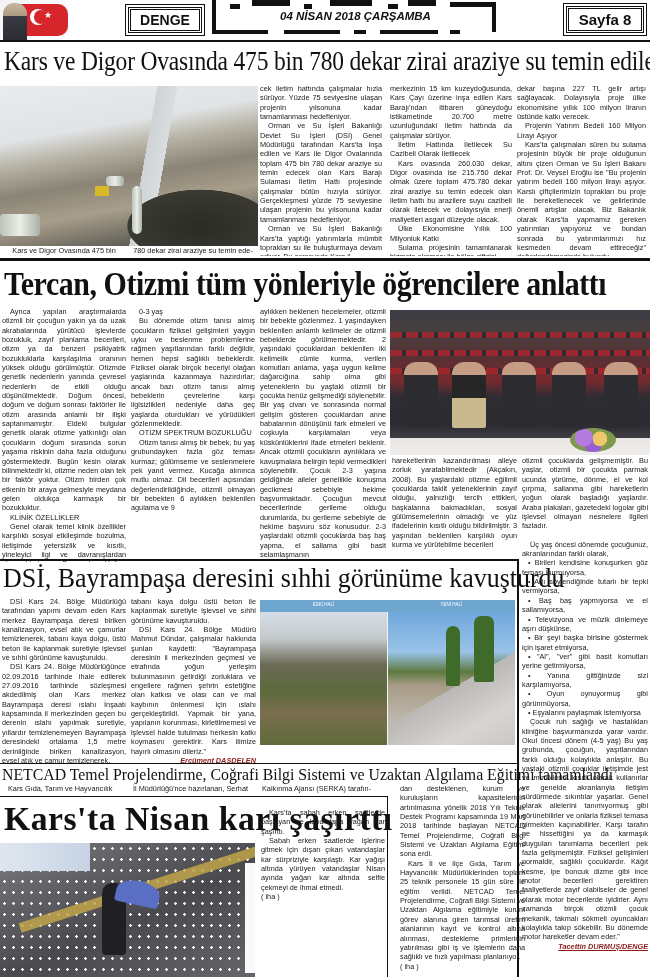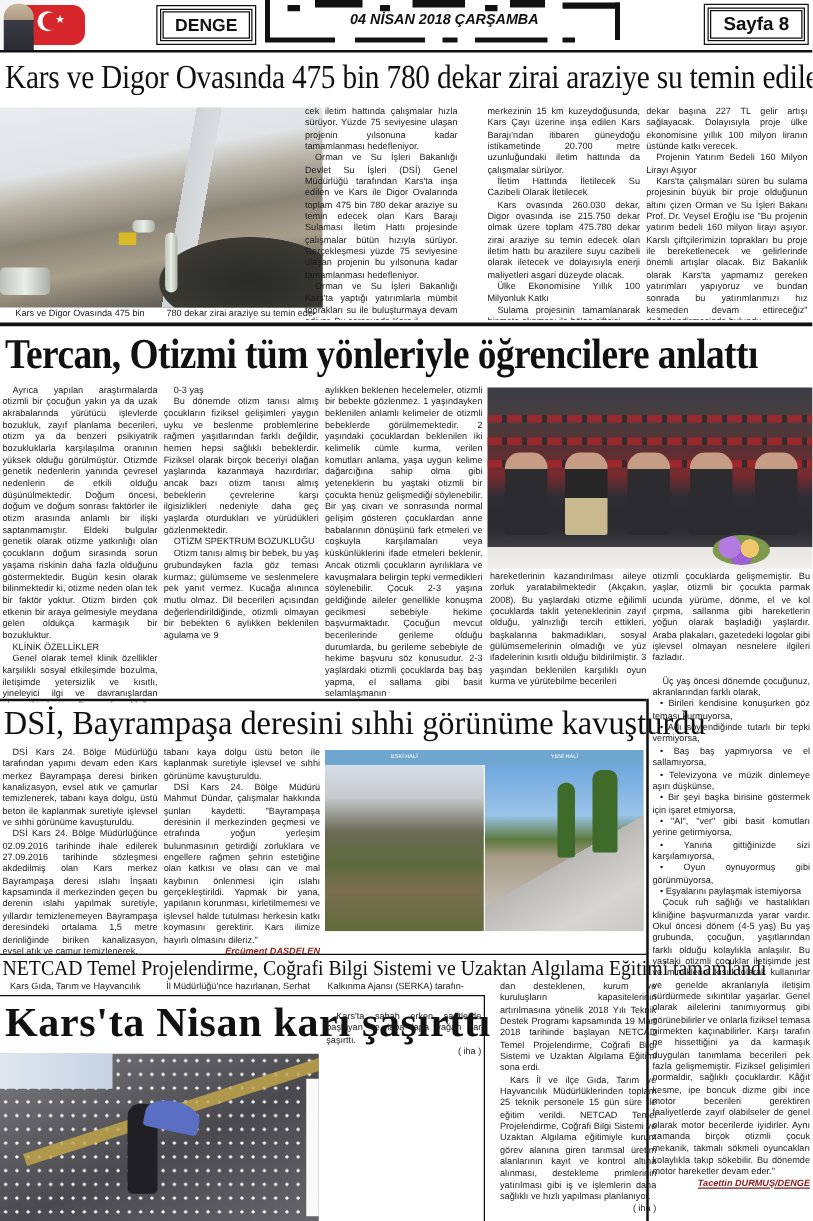--- a/index.html
+++ b/index.html
@@ -3,21 +3,21 @@
 <meta charset="utf-8">
 <style>
   * { box-sizing: border-box; margin: 0; padding: 0; }
   html, body { width: 650px; height: 977px; background: #fff; overflow: hidden; }
   body { position: relative; font-family: "Liberation Sans", sans-serif; color: #111; }
   .abs { position: absolute; }
   .col { font-family: "Liberation Sans", sans-serif; font-size: 7.3px; line-height: 9.35px; text-align: justify; color: #1a1a1a; overflow: hidden; }
   .col p { text-indent: 8px; }
   .col p.bullet { text-indent: 6px; }
   .col .sig { text-align: right; font-weight: bold; font-style: italic; text-decoration: underline; color: #8b1a1a; text-indent: 0; }
-  .col .src { text-align: right; text-indent: 0; }
+  .col .src { text-indent: 0; }
   .rule { position: absolute; background: #111; }
 
   
   .flag-box { left: 0; top: 0; width: 68px; height: 40px; background: linear-gradient(135deg,#f3f3f3 0%,#fff 100%); overflow: hidden; }
   .flag { position: absolute; left: 18px; top: 4px; width: 50px; height: 32px; background: #d7262b; border-radius: 2px 10px 10px 2px; }
   .crescent { position: absolute; left: 30px; top: 9px; width: 16px; height: 16px; border-radius: 50%; background: #fff; }
   .crescent-cut { position: absolute; left: 34px; top: 10px; width: 13px; height: 14px; border-radius: 50%; background: #d7262b; }
   .star { position: absolute; left: 44px; top: 11px; color: #fff; font-size: 9px; line-height: 9px; }
   .portrait { position: absolute; left: 3px; top: 3px; width: 24px; height: 37px; background: linear-gradient(#c7b7a0 0%, #ad9a83 35%, #3a3a44 36%, #2b2b33 100%); border-radius: 11px 11px 0 0; }
 
@@ -115,21 +115,21 @@
 <div class="abs photo photo-dam">
   <div class="pipe" style="left:0;top:128px;width:40px;height:22px"></div>
   <div class="pipe" style="left:106px;top:90px;width:18px;height:10px"></div>
   <div class="pipe" style="left:132px;top:100px;width:10px;height:48px;border-radius:5px"></div>
   <div class="digger"></div>
 </div>
 <div class="abs caption">
   <span style="width:128px;text-align:center">Kars ve Digor Ovasında 475 bin</span><span style="width:130px;text-align:center">780 dekar zirai araziye su temin ede-</span>
 </div>
 
-<div class="abs col" style="left:244px;top:84px;width:122px;height:172px">
+<div class="abs col" style="left:260px;top:84px;width:122px;height:172px">
   <p style="text-indent:0">cek iletim hattında çalışmalar hızla sürüyor. Yüzde 75 seviyesine ulaşan projenin yılsonuna kadar tamamlanması hedefleniyor.</p>
   <p>Orman ve Su İşleri Bakanlığı Devlet Su İşleri (DSİ) Genel Müdürlüğü tarafından Kars'ta inşa edilen ve Kars ile Digor Ovalarında toplam 475 bin 780 dekar araziye su temin edecek olan Kars Barajı Sulaması İletim Hattı projesinde çalışmalar bütün hızıyla sürüyor. Gerçekleşmesi yüzde 75 seviyesine ulaşan projenin bu yılsonuna kadar tamamlanması hedefleniyor.</p>
   <p>Orman ve Su İşleri Bakanlığı Kars'ta yaptığı yatırımlarla mümbit toprakları su ile buluşturmaya devam ediyor. Bu çerçevede Kars il</p>
 </div>
 <div class="abs col" style="left:390px;top:84px;width:122px;height:172px">
   <p style="text-indent:0">merkezinin 15 km kuzeydoğusunda, Kars Çayı üzerine inşa edilen Kars Barajı'ndan itibaren güneydoğu istikametinde 20.700 metre uzunluğundaki iletim hattında da çalışmalar sürüyor.</p>
   <p>İletim Hattında İletilecek Su Cazibeli Olarak İletilecek</p>
   <p>Kars ovasında 260.030 dekar, Digor ovasında ise 215.750 dekar olmak üzere toplam 475.780 dekar zirai araziye su temin edecek olan iletim hattı bu arazilere suyu cazibeli olarak iletecek ve dolayısıyla enerji maliyetleri asgari düzeyde olacak.</p>
   <p>Ülke Ekonomisine Yıllık 100 Milyonluk Katkı</p>
   <p>Sulama projesinin tamamlanarak hizmete alınması ile bölge çiftçisi</p>
@@ -237,14 +237,15 @@
 <div class="abs photo photo-snow">
   <div class="signboard"></div>
   <div class="stripe"></div>
   <div class="walker"></div>
   <div class="umbrella"></div>
   <div class="van"></div>
 </div>
 
 <div class="abs col" style="left:261px;top:808px;width:124px;height:134px">
   <p>Kars'ta sabah erken saatlerde başlayan ve lapa lapa yağan kar şaşırttı.</p>
+  <p>Sabah erken saatlerde işlerine gitmek için dışarı çıkan vatandaşlar kar sürpriziyle karşılaştı. Kar yağışı altında yürüyen vatandaşlar Nisan ayında yağan kar altında selfie çekmeyi de ihmal etmedi.</p>
   <p class="src">( iha )</p>
 </div>
 
 </body></html>

